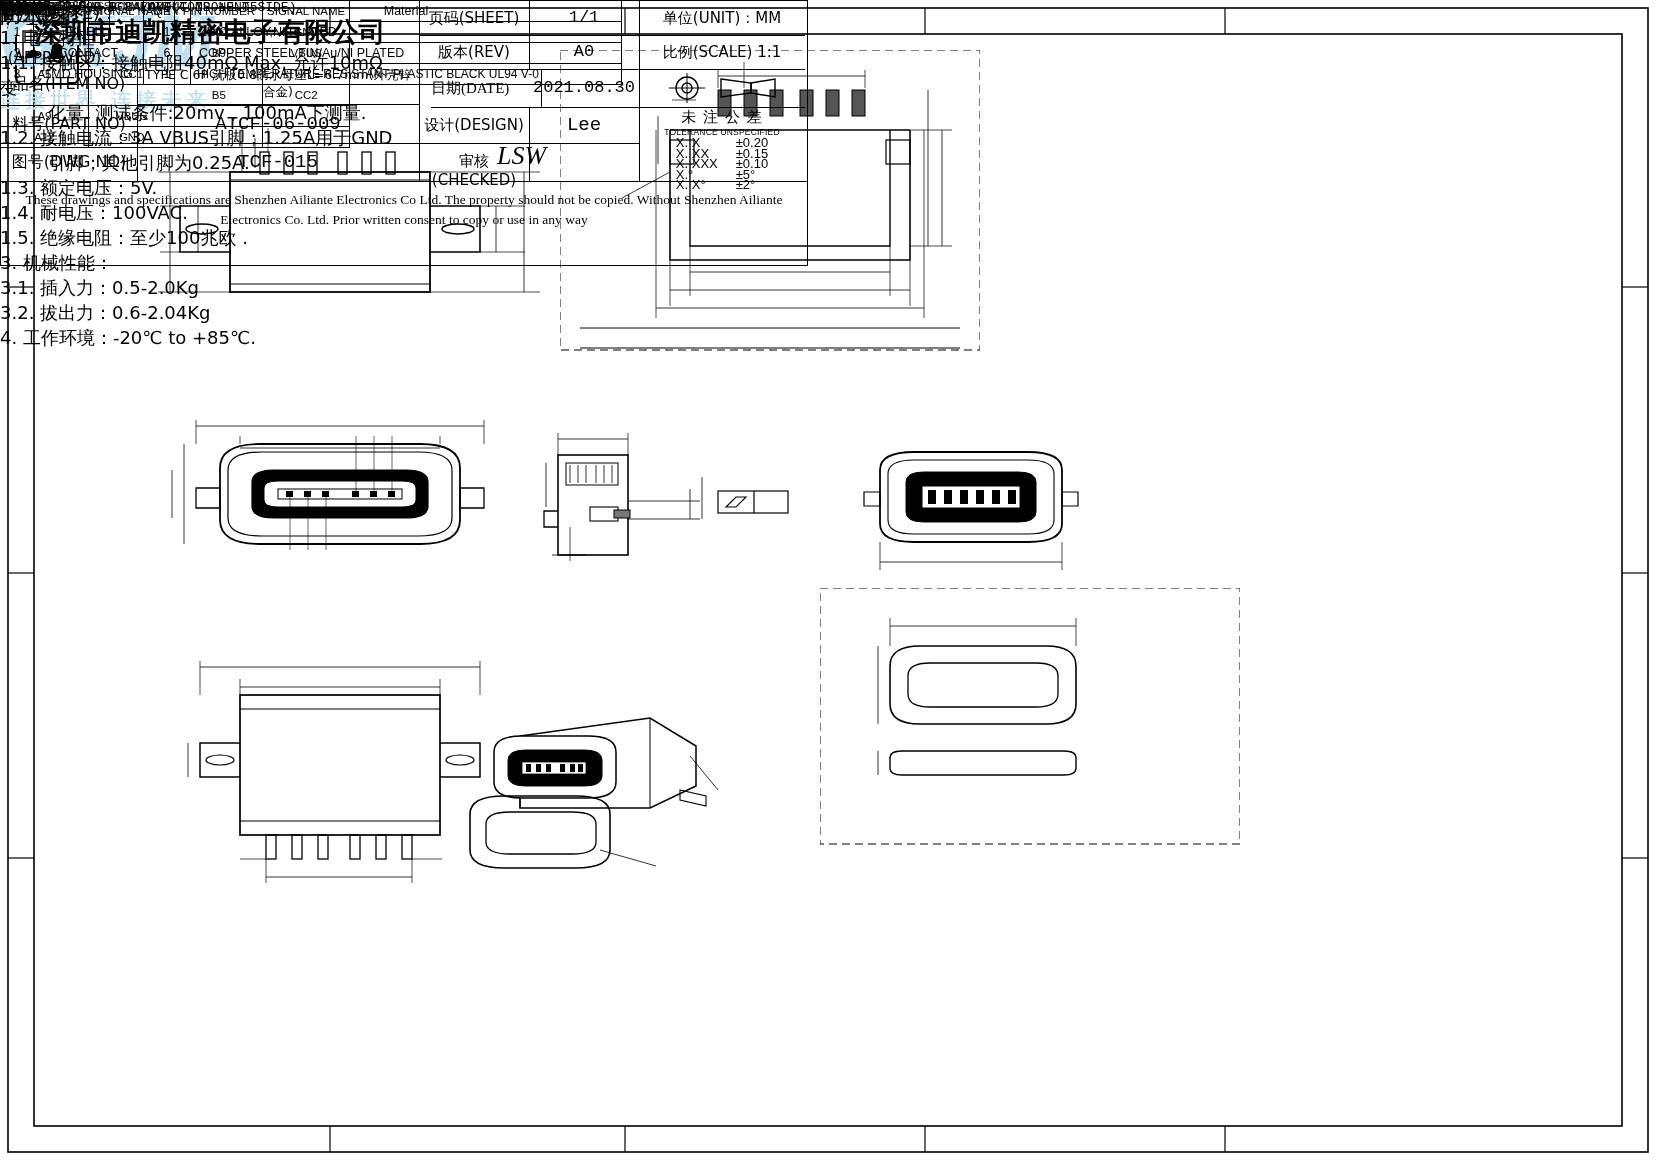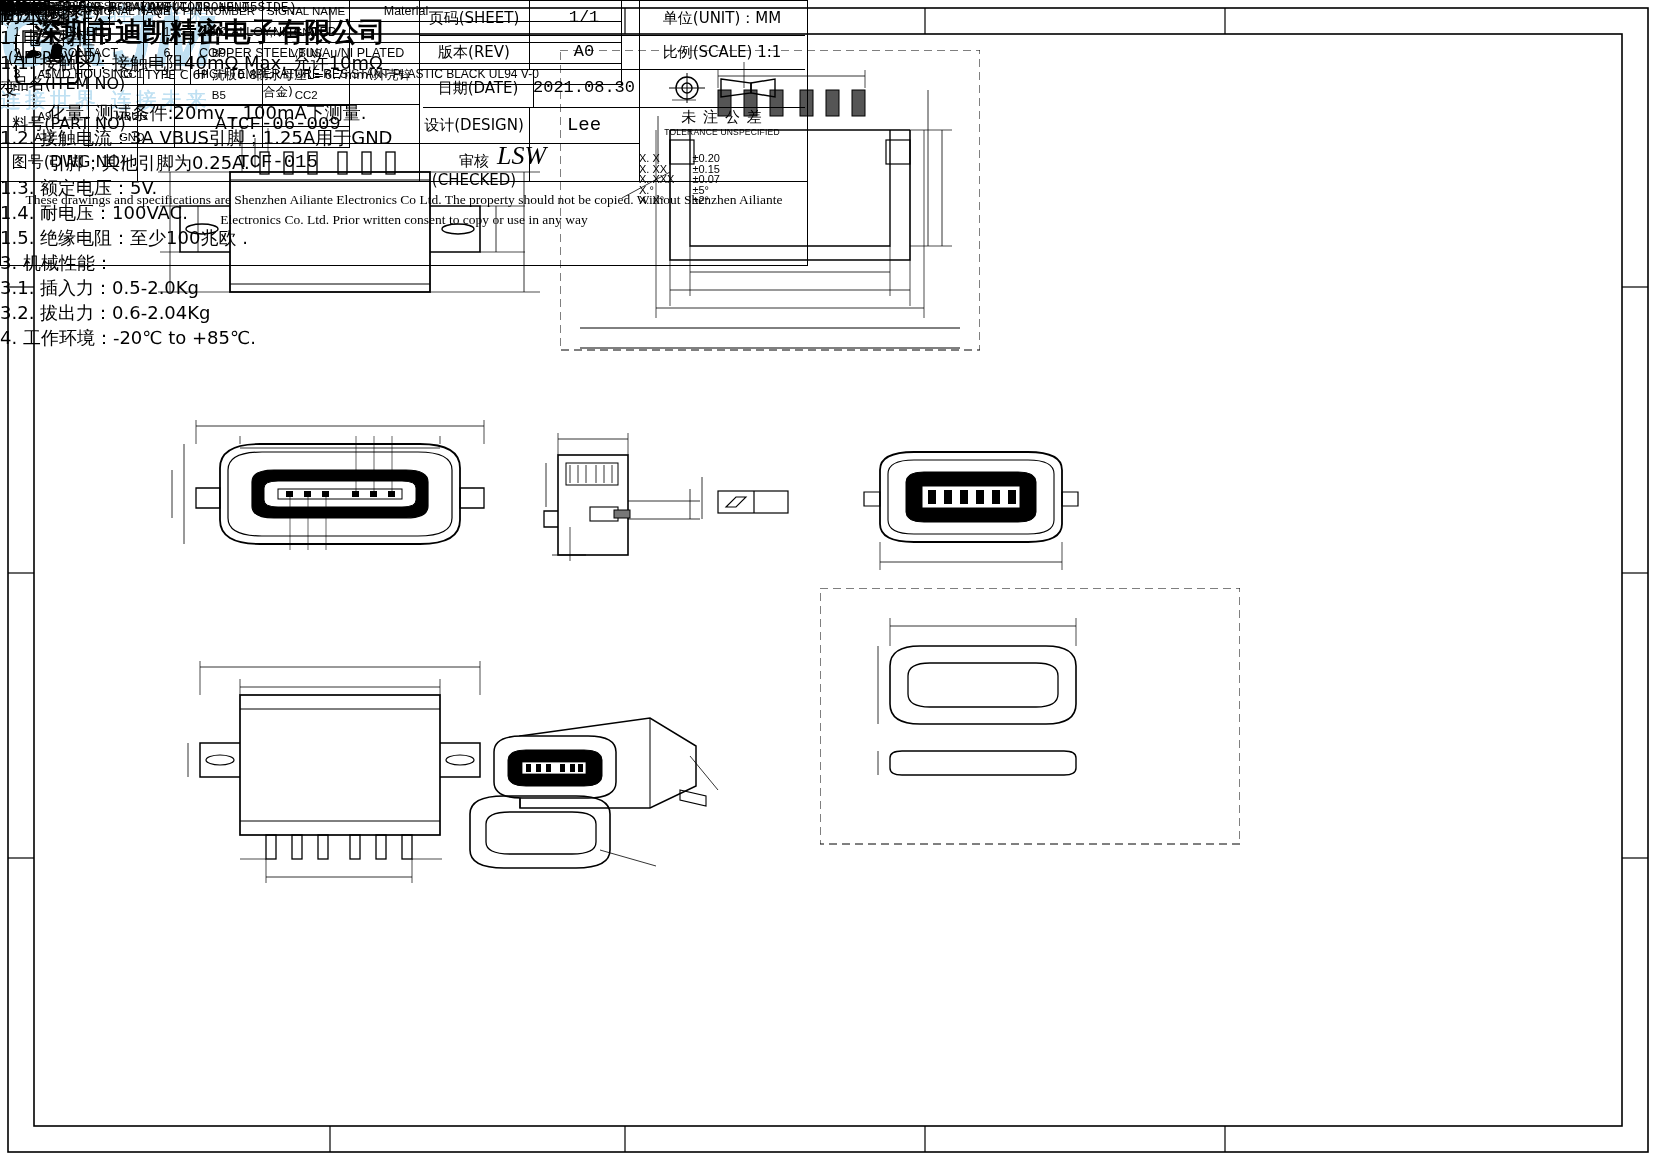--- a/index.html
+++ b/index.html
@@ -516,21 +516,21 @@
     <div class="abs" style="left:418px;top:0;width:386px;height:180px;">
 
       <div class="abs cn" style="left:0;top:0;width:110px;height:34px;line-height:34px;text-align:center;font-size:15px;border-bottom:1.2px solid #000;border-right:1.2px solid #000;">页码(SHEET)</div>
       <div class="abs mono" style="left:110px;top:0;width:110px;height:34px;line-height:34px;text-align:center;font-size:17px;border-bottom:1.2px solid #000;border-right:1.2px solid #000;">1/1</div>
       <div class="abs cn" style="left:220px;top:0;width:166px;height:34px;line-height:34px;text-align:center;font-size:15px;border-bottom:1.2px solid #000;">单位(UNIT)：MM</div>
 
       <div class="abs cn" style="left:0;top:34px;width:110px;height:34px;line-height:34px;text-align:center;font-size:15px;border-bottom:1.2px solid #000;border-right:1.2px solid #000;">版本(REV)</div>
       <div class="abs mono" style="left:110px;top:34px;width:110px;height:34px;line-height:34px;text-align:center;font-size:17px;border-bottom:1.2px solid #000;border-right:1.2px solid #000;">A0</div>
       <div class="abs cn" style="left:220px;top:34px;width:166px;height:34px;line-height:34px;text-align:center;font-size:15px;border-bottom:1.2px solid #000;">比例(SCALE) 1:1</div>
 
-      <div class="abs cn" style="left:4px;top:68px;width:110px;height:38px;line-height:38px;text-align:center;font-size:15px;border-bottom:1.2px solid #000;border-right:1.2px solid #000;">日期(DATE)</div>
+      <div class="abs cn" style="left:12px;top:68px;width:110px;height:38px;line-height:38px;font-size:15px;border-bottom:1.2px solid #000;border-right:1.2px solid #000;font-family:Liberation Serif, serif;">日期(DATE)</div>
       <div class="abs mono" style="left:110px;top:68px;width:110px;height:38px;line-height:38px;text-align:center;font-size:17px;border-bottom:1.2px solid #000;border-right:1.2px solid #000;">2021.08.30</div>
       <div class="abs" style="left:220px;top:68px;width:166px;height:38px;border-bottom:1.2px solid #000;">
         <svg width="166" height="38">
           <circle cx="48" cy="19" r="11" fill="none" stroke="#000" stroke-width="1.4"></circle>
           <circle cx="48" cy="19" r="5" fill="none" stroke="#000" stroke-width="1.4"></circle>
           <line x1="30" y1="19" x2="66" y2="19" stroke="#000" stroke-width="1"></line>
           <line x1="48" y1="4" x2="48" y2="34" stroke="#000" stroke-width="1"></line>
           <path d="M82 10 L112 14 L112 24 L82 28 Z" fill="none" stroke="#000" stroke-width="1.4"></path>
           <path d="M112 14 L136 10 L136 28 L112 24 Z" fill="none" stroke="#000" stroke-width="1.4"></path>
         </svg>
@@ -540,32 +540,32 @@
       <div class="abs mono" style="left:110px;top:106px;width:110px;height:36px;line-height:36px;text-align:center;font-size:19px;border-bottom:1.2px solid #000;border-right:1.2px solid #000;">Lee</div>
 
       <div class="abs cn" style="left:0;top:142px;width:110px;height:38px;line-height:19px;text-align:center;font-size:15px;border-right:1.2px solid #000;">
         <span style="display:block;padding-top:9px">审核(CHECKED)</span>
       </div>
       <div class="abs mono" style="left:110px;top:142px;width:110px;height:38px;line-height:38px;text-align:center;font-size:17px;border-right:1.2px solid #000;border-top:1.2px solid #000;"></div>
 
       <div class="abs" style="left:220px;top:106px;width:166px;height:74px;">
         <div class="cn" style="text-align:center;font-size:15px;letter-spacing:1px;margin-top:1px">未 注 公 差</div>
         <div style="text-align:center;font-size:8.5px;letter-spacing:.2px">TOLERANCE UNSPECIFIED</div>
-        <div style="display:flex;justify-content:flex-start;gap:18px;font-size:11px;line-height:10.5px;margin-top:16px">
+        <div style="display:flex;justify-content:center;gap:18px;font-size:13px;line-height:10.5px;margin-top:1px">
           <div>
             <div>X. X</div>
             <div>X. XX</div>
             <div>X. XXX</div>
             <div>X.°</div>
             <div>X. X°</div>
           </div>
           <div>
             <div>±0.20</div>
             <div>±0.15</div>
-            <div>±0.07</div>
+            <div>±0.10</div>
             <div>±5°</div>
             <div>±2°</div>
           </div>
         </div>
       </div>
     </div>
 
     <div class="abs" style="left:496px;top:140px;font-size:26px;font-family:'Liberation Serif',serif;font-style:italic;">LSW</div>
     <div class="abs cn" style="left:420px;top:182px;width:110px;height:0;font-size:15px;"></div>
 

